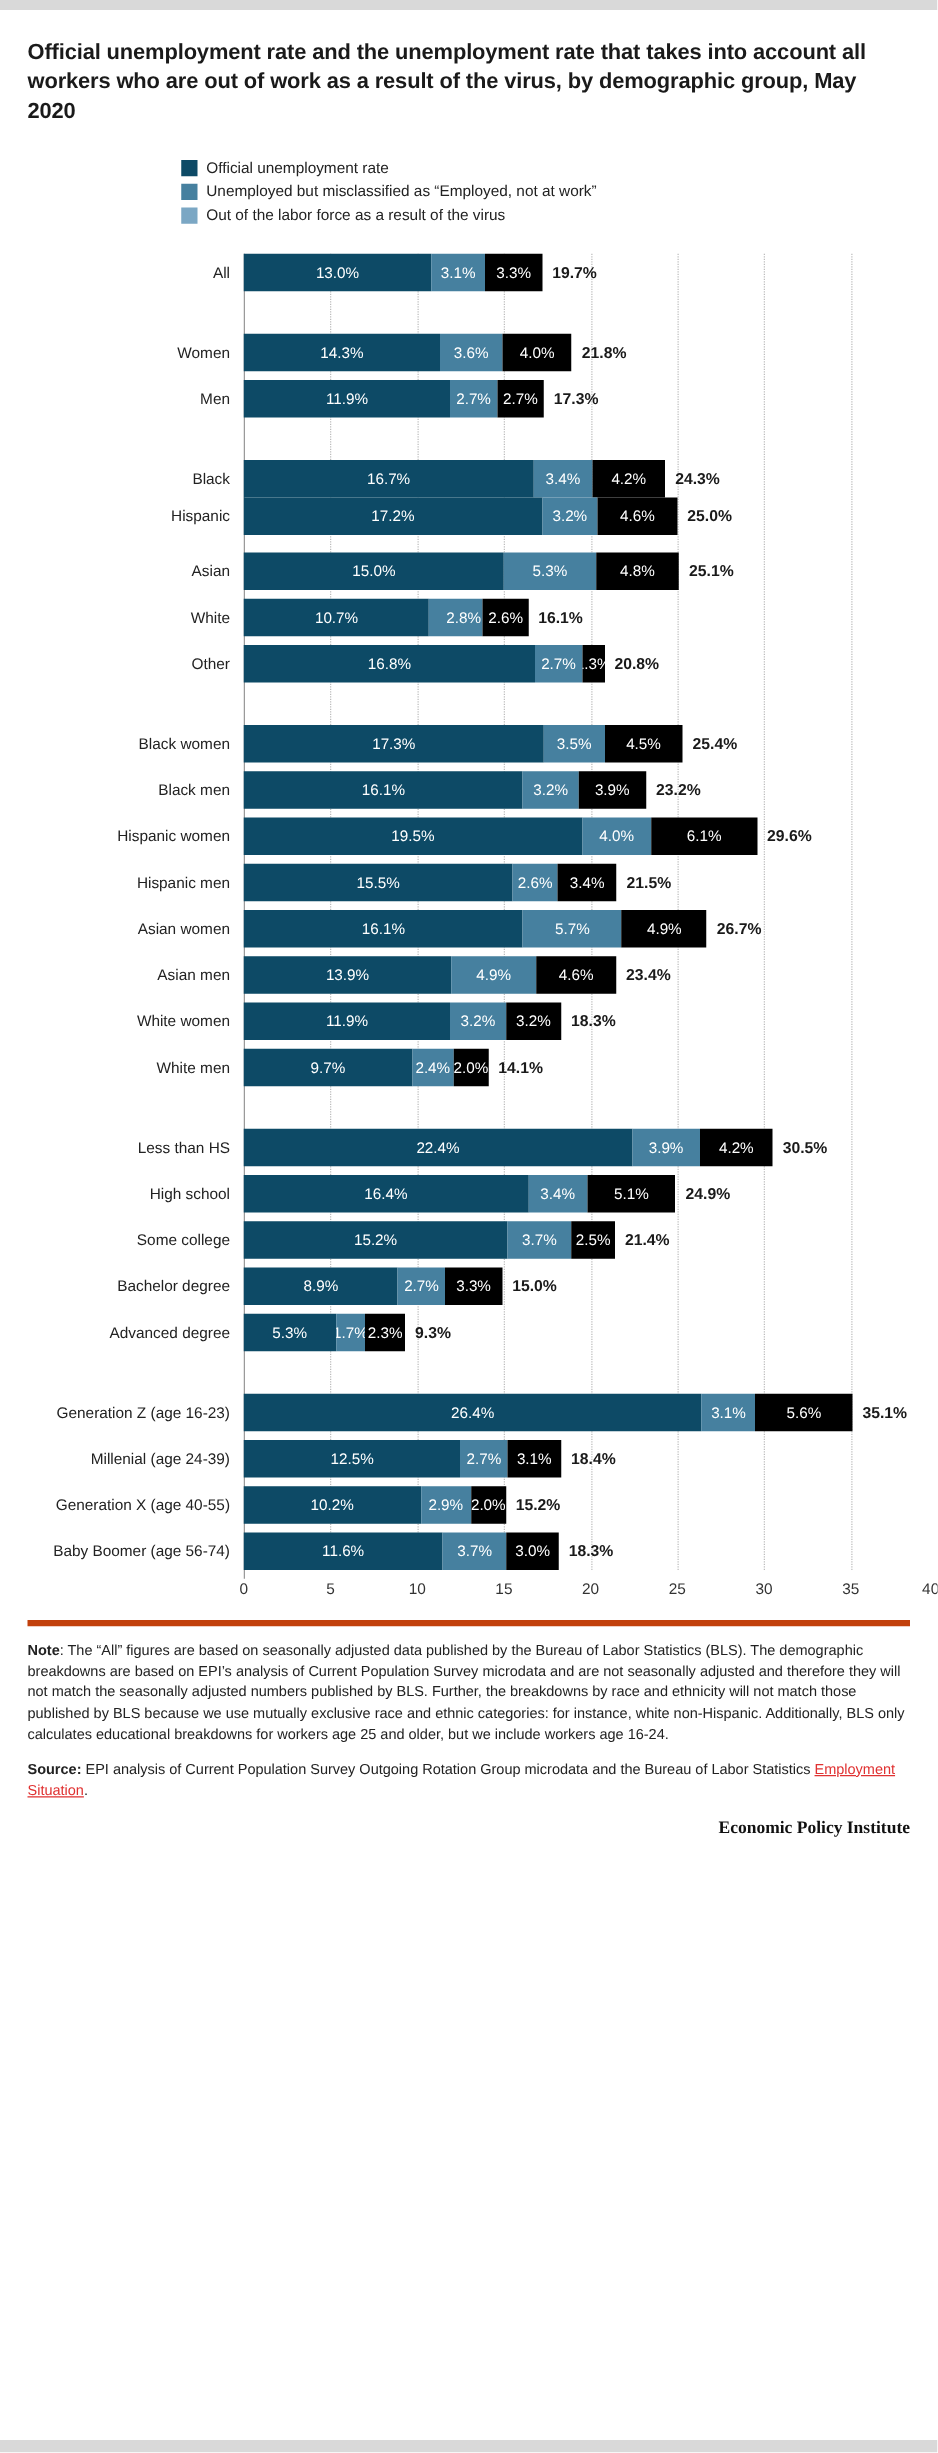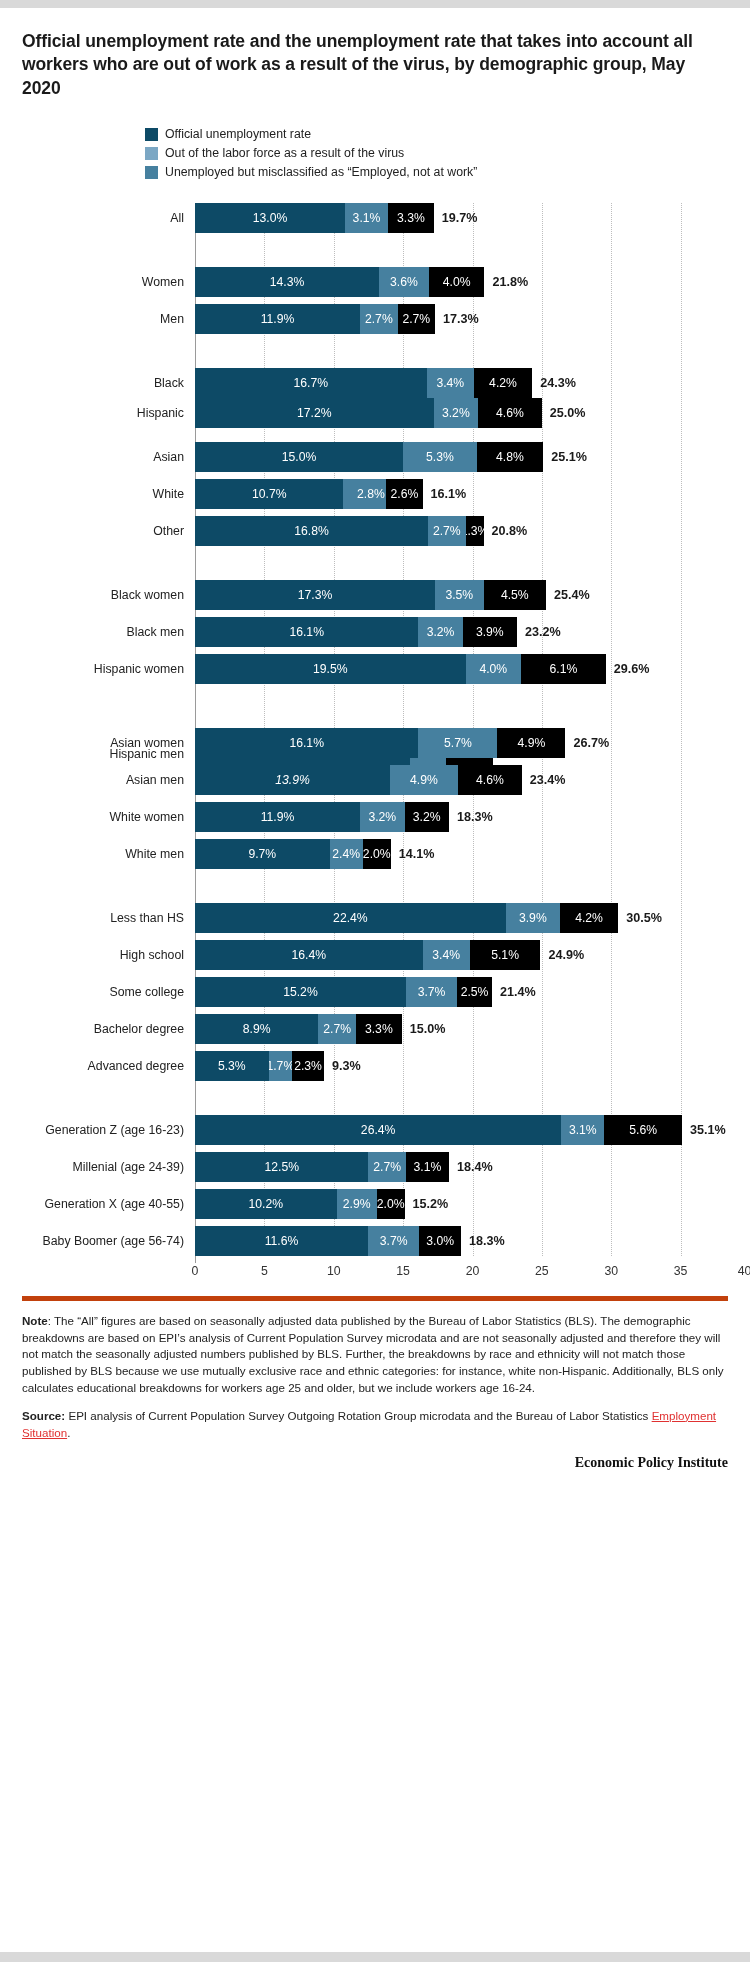--- a/index.html
+++ b/index.html
@@ -191,26 +191,26 @@
 
   <div class="inner">
     <h1 class="chart-title">Official unemployment rate and the unemployment rate that takes into account all workers who are out of work as a result of the virus, by demographic group, May 2020</h1>
 
     <div class="legend" id="legend">
         <div class="legend-row">
           <span class="legend-swatch" style="background: rgb(13, 74, 102);"></span>
           <span class="legend-label">Official unemployment rate</span>
         </div>
         <div class="legend-row">
+          <span class="legend-swatch" style="background: rgb(70, 128, 159);"></span>
+          <span class="legend-label">Unemployed but misclassified as “Employed, not at work”</span>
+        </div>
+        <div class="legend-row">
           <span class="legend-swatch" style="background: rgb(123, 167, 196);"></span>
           <span class="legend-label">Out of the labor force as a result of the virus</span>
-        </div>
-        <div class="legend-row">
-          <span class="legend-swatch" style="background: rgb(70, 128, 159);"></span>
-          <span class="legend-label">Unemployed but misclassified as “Employed, not at work”</span>
         </div>
       </div>
 
     <div class="chart-area" style="height: 1083px;">
       <div class="plot" id="plot">
         <div class="gridline axis0" style="left: 0px; height: 1053px; bottom: auto;"></div>
           <div class="gridline" style="left: 69.375px; height: 1053px; bottom: auto;"></div>
           <div class="gridline" style="left: 138.75px; height: 1053px; bottom: auto;"></div>
           <div class="gridline" style="left: 208.125px; height: 1053px; bottom: auto;"></div>
           <div class="gridline" style="left: 277.5px; height: 1053px; bottom: auto;"></div>
@@ -223,21 +223,21 @@
               <div class="bar-wrap">
                 <div class="seg s0" style="width: 150px;">13.0%</div>
                 <div class="seg s1" style="width: 43.0125px;">3.1%</div>
                 <div class="seg s2" style="width: 45.7875px;">3.3%</div>
               </div>
               <div class="total">19.7%</div>
             </div>
             <div class="row" style="top: 64px;">
               <div class="row-label">Women</div>
               <div class="bar-wrap">
-                <div class="seg s0" style="width: 184px;">14.3%</div>
+                <div class="seg s0" style="width: 157px;">14.3%</div>
                 <div class="seg s1" style="width: 49.95px;">3.6%</div>
                 <div class="seg s2" style="width: 55.5px;">4.0%</div>
               </div>
               <div class="total">21.8%</div>
             </div>
             <div class="row" style="top: 101px;">
               <div class="row-label">Men</div>
               <div class="bar-wrap">
                 <div class="seg s0" style="width: 165.112px;">11.9%</div>
                 <div class="seg s1" style="width: 37.4625px;">2.7%</div>
@@ -310,42 +310,42 @@
             </div>
             <div class="row" style="top: 451px;">
               <div class="row-label">Hispanic women</div>
               <div class="bar-wrap">
                 <div class="seg s0" style="width: 270.562px;">19.5%</div>
                 <div class="seg s1" style="width: 55.5px;">4.0%</div>
                 <div class="seg s2" style="width: 84.6375px;">6.1%</div>
               </div>
               <div class="total">29.6%</div>
             </div>
-            <div class="row" style="top: 488px; margin-top: 48px;">
+            <div class="row" style="top: 488px;">
               <div class="row-label">Hispanic men</div>
               <div class="bar-wrap">
                 <div class="seg s0" style="width: 215.062px;">15.5%</div>
                 <div class="seg s1" style="width: 36.075px;">2.6%</div>
                 <div class="seg s2" style="width: 47.175px;">3.4%</div>
               </div>
               <div class="total">21.5%</div>
             </div>
             <div class="row" style="top: 525px;">
               <div class="row-label">Asian women</div>
               <div class="bar-wrap">
                 <div class="seg s0" style="width: 223.387px;">16.1%</div>
                 <div class="seg s1" style="width: 79.0875px;">5.7%</div>
                 <div class="seg s2" style="width: 67.9875px;">4.9%</div>
               </div>
               <div class="total">26.7%</div>
             </div>
             <div class="row" style="top: 562px;">
               <div class="row-label">Asian men</div>
               <div class="bar-wrap">
-                <div class="seg s0" style="width: 195px; font-style: italic;">13.9%</div>
+                <div class="seg s0" style="width: 166px;">13.9%</div>
                 <div class="seg s1" style="width: 67.9875px;">4.9%</div>
                 <div class="seg s2" style="width: 63.825px;">4.6%</div>
               </div>
               <div class="total">23.4%</div>
             </div>
             <div class="row" style="top: 599px;">
               <div class="row-label">White women</div>
               <div class="bar-wrap">
                 <div class="seg s0" style="width: 165.112px;">11.9%</div>
                 <div class="seg s1" style="width: 44.4px;">3.2%</div>
@@ -430,21 +430,21 @@
               <div class="bar-wrap">
                 <div class="seg s0" style="width: 141.525px;">10.2%</div>
                 <div class="seg s1" style="width: 40.2375px;">2.9%</div>
                 <div class="seg s2" style="width: 27.75px;">2.0%</div>
               </div>
               <div class="total">15.2%</div>
             </div>
             <div class="row" style="top: 1023px;">
               <div class="row-label">Baby Boomer (age 56-74)</div>
               <div class="bar-wrap">
-                <div class="seg s0" style="width: 173px;">11.6%</div>
+                <div class="seg s0" style="width: 159px;">11.6%</div>
                 <div class="seg s1" style="width: 51.3375px;">3.7%</div>
                 <div class="seg s2" style="width: 41.625px;">3.0%</div>
               </div>
               <div class="total">18.3%</div>
             </div>
           </div>
         <div class="xaxis" id="xaxis" style="top: 1053px; bottom: auto;">
             <div class="axis-baseline"></div>
             <div class="xtick" style="left: 0px;">0</div>
             <div class="xtick" style="left: 69.375px;">5</div>

